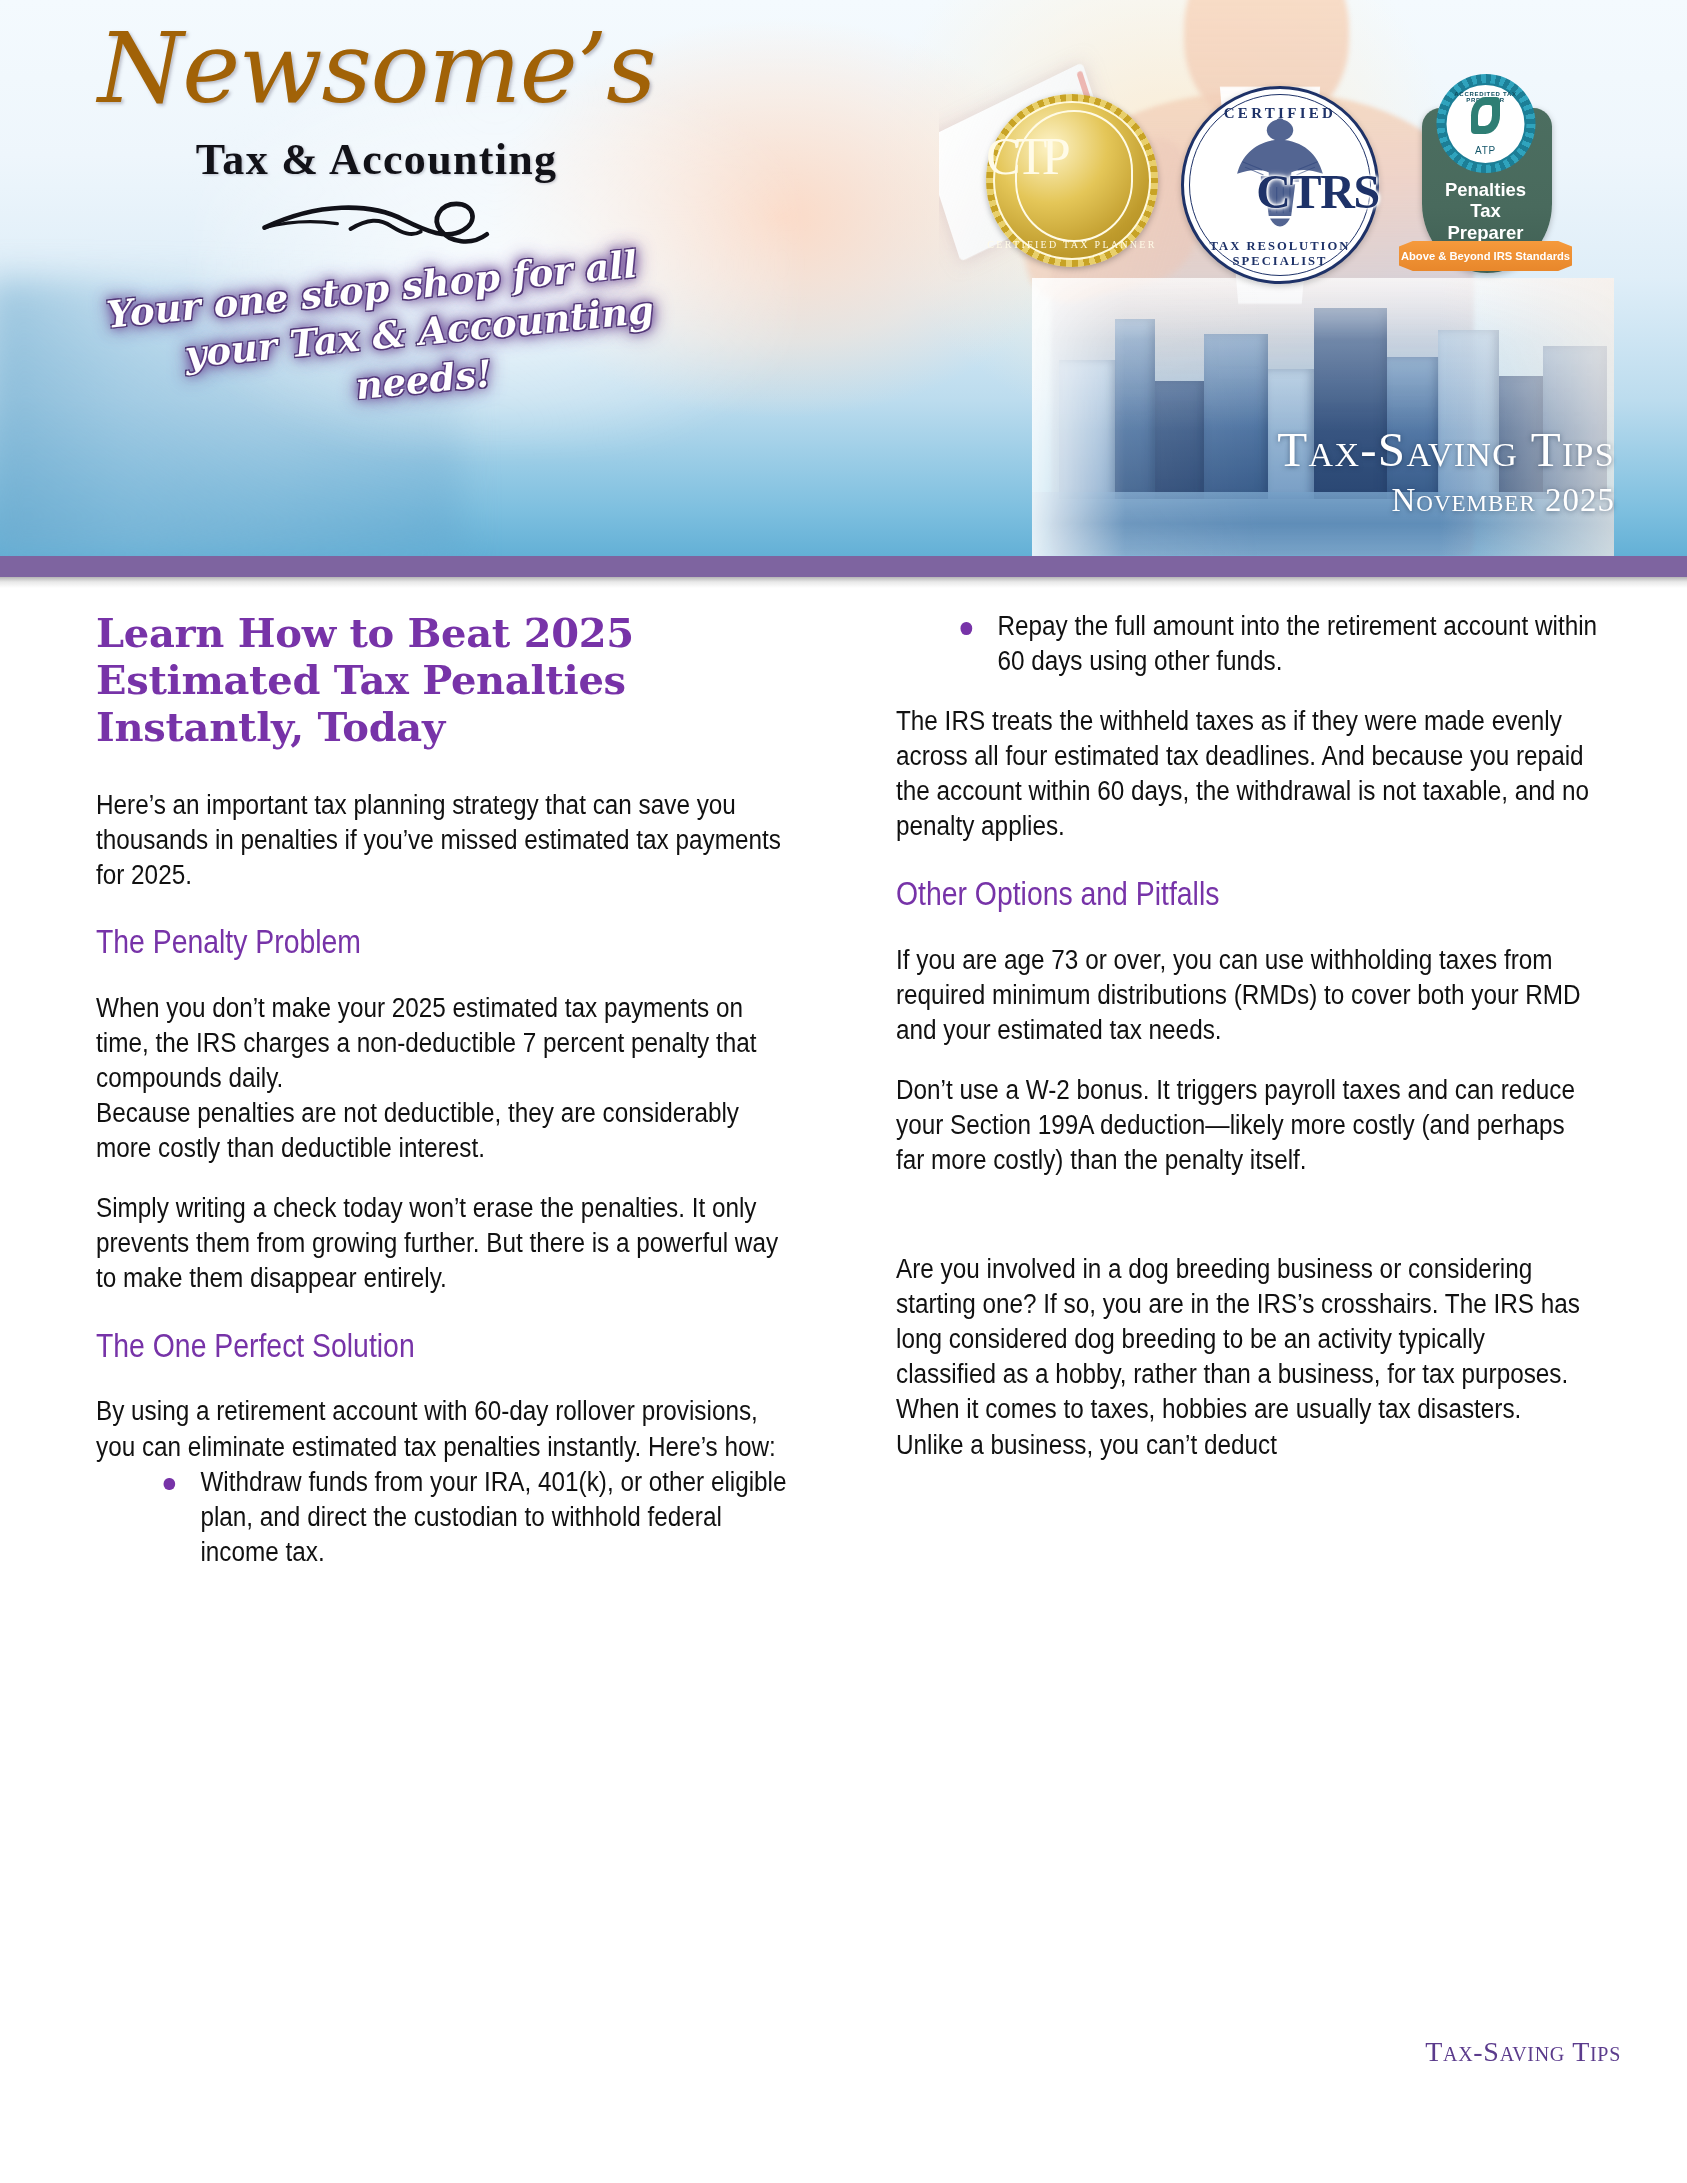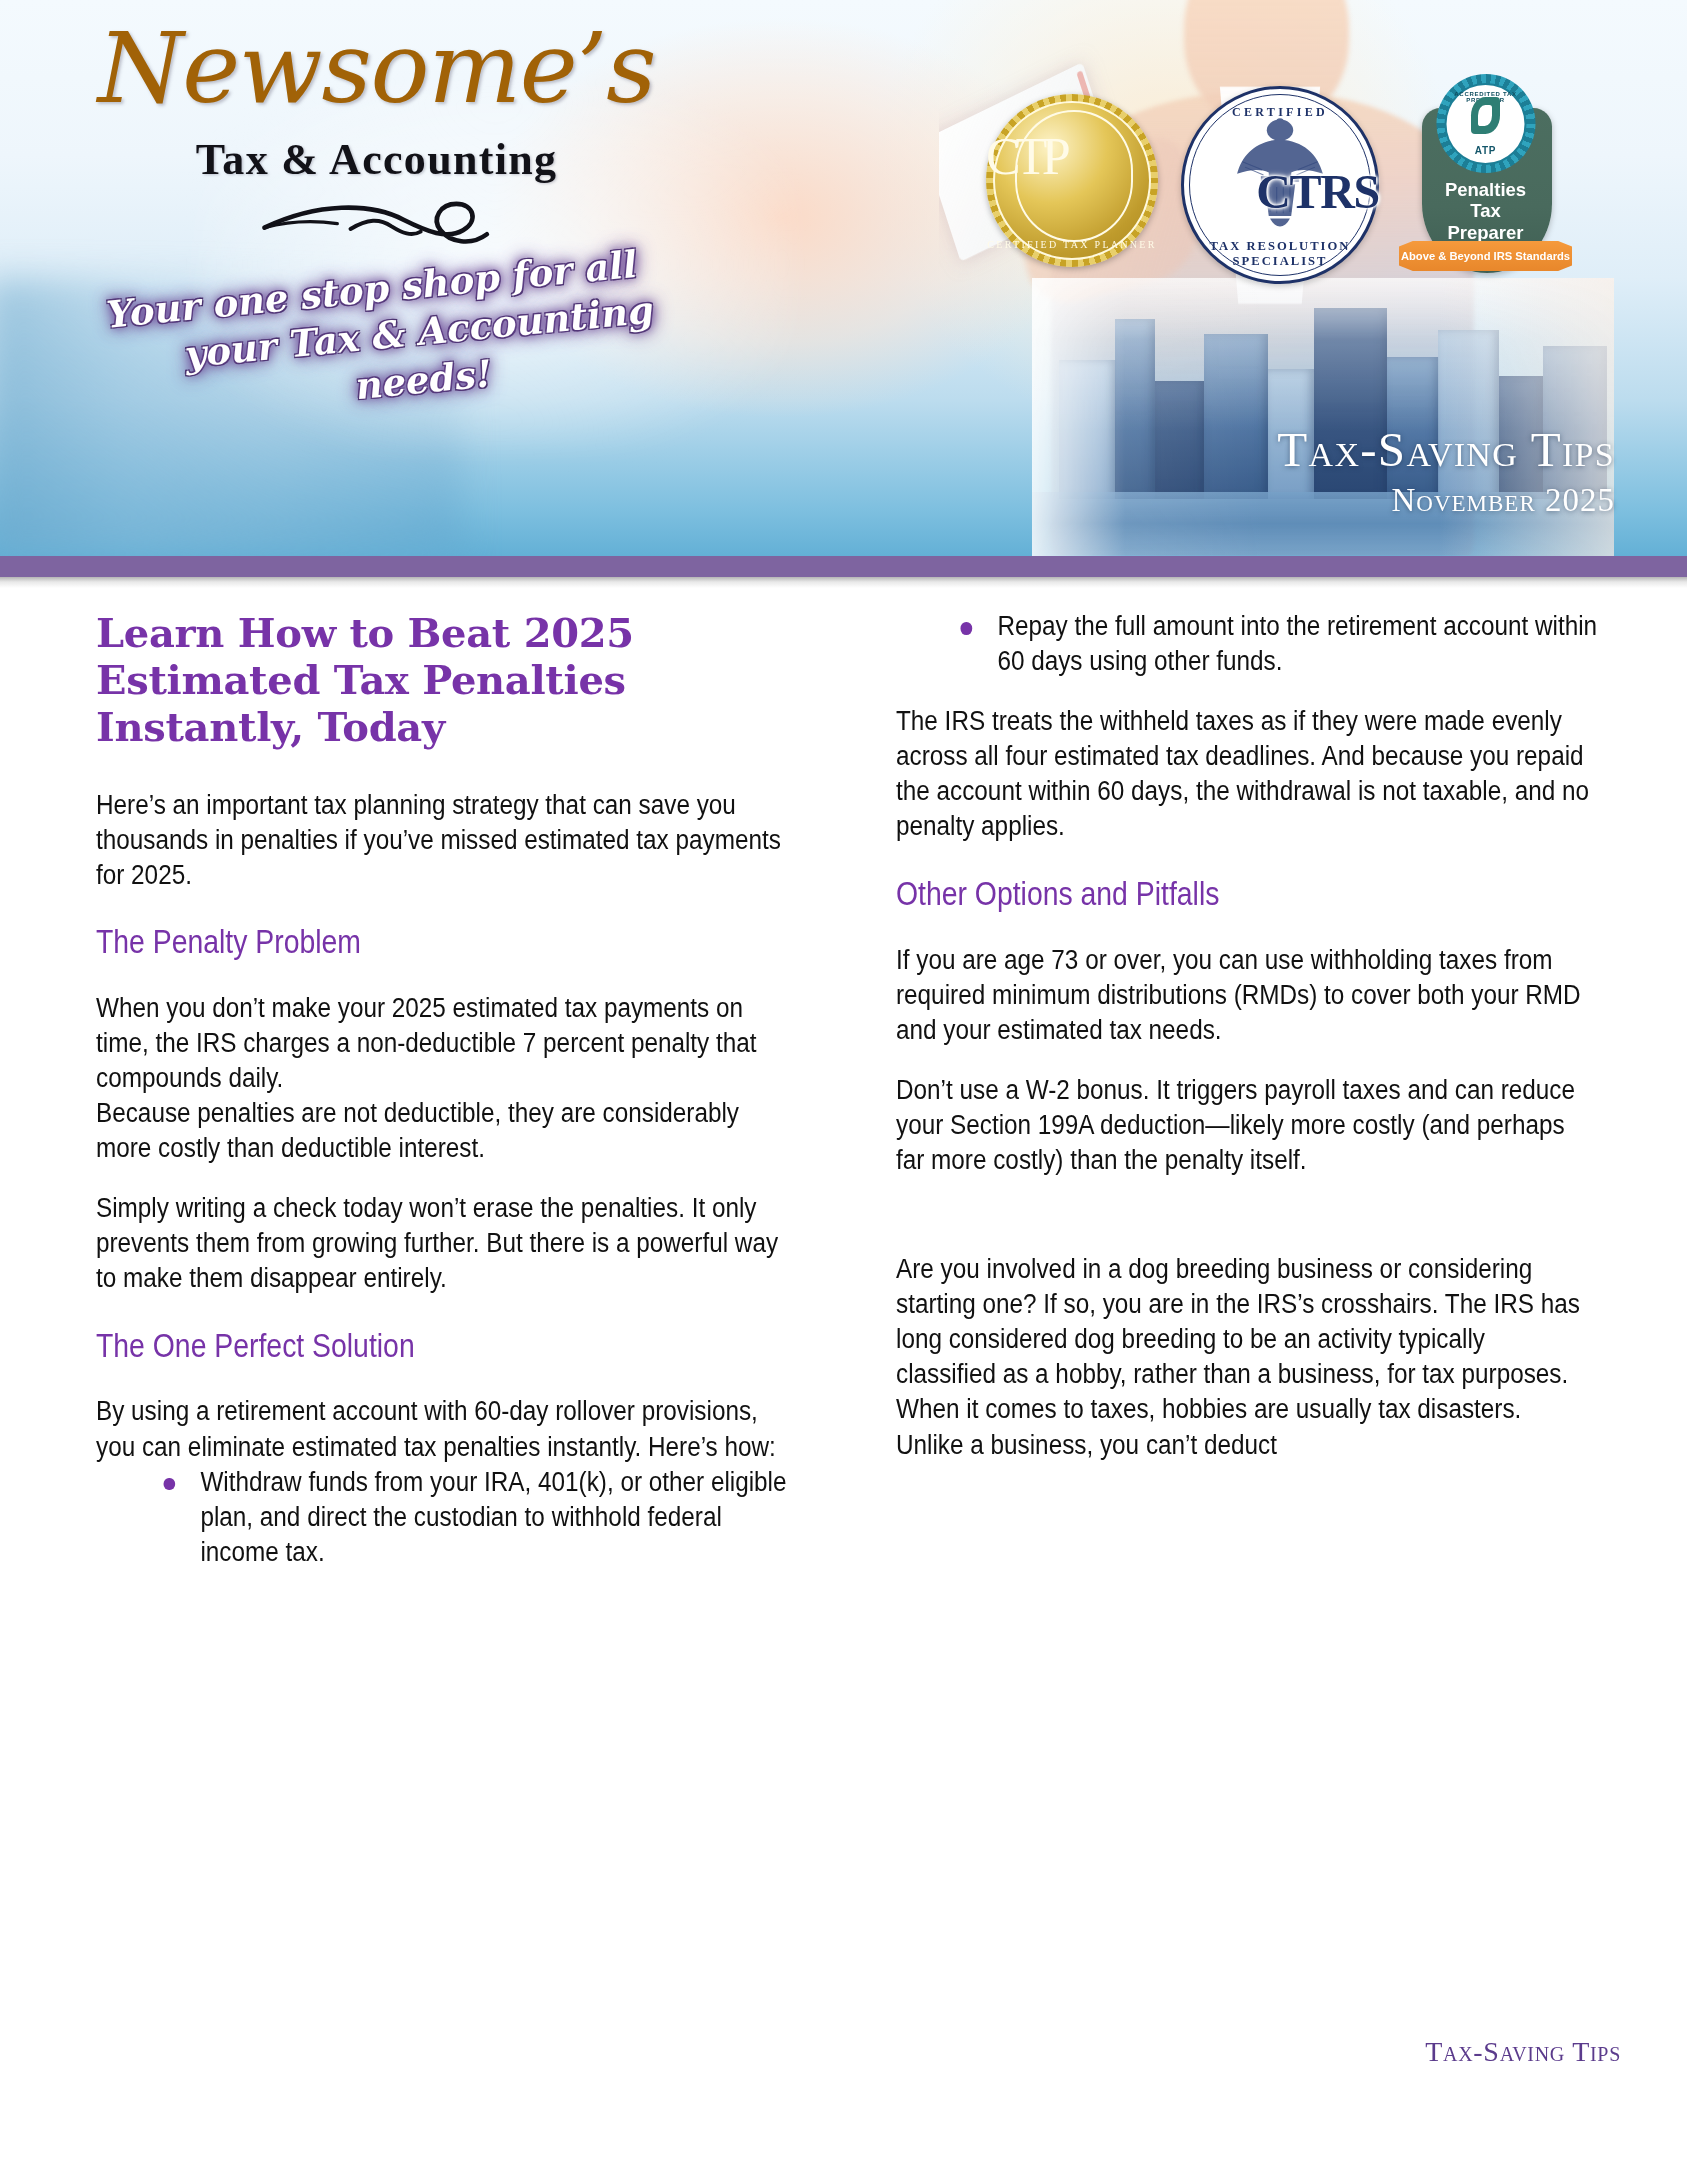--- a/index.html
+++ b/index.html
@@ -240,21 +240,21 @@
     font-size: 48px;
     color: #1e3268;
     letter-spacing: -1.3px;
     text-shadow: 0 0 4px #fff, 0 0 6.6px #fff, 1.3px 0 2.6px #fff, -1.3px 0 2.6px #fff;
   }
   .ctrs-arc-top, .ctrs-arc-bot {
     position: absolute; left: 0; right: 0;
     text-align: center;
     font-family: "Liberation Serif", serif;
     font-weight: bold;
-    font-size: 12px;
+    font-size: 15px;
     letter-spacing: 3.3px;
     color: #1e3268;
   }
   .ctrs-arc-top { top: 18.5px; }
   .ctrs-arc-bot { bottom: 14.6px; font-size: 12.6px; letter-spacing: 2px; }
 
   
   .badge-atp { left: 417px; top: -12px; width: 165px; height: 218px; }
   .atp-shield {
     position: absolute; left: 18.5px; top: 34px; width: 130px; height: 165px;
@@ -284,21 +284,21 @@
   .atp-leaf::after {
     content: "";
     position: absolute; left: 6.6px; top: 8px; width: 14.6px; height: 21px;
     background: #ffffff;
     border-radius: 50% 2.6px 50% 2.6px;
   }
   .atp-abbr {
     position: absolute; left: 0; right: 0; bottom: 6.6px;
     text-align: center;
     font-family: "Liberation Sans", sans-serif;
-    font-weight: bold; font-size: 10px;
+    font-weight: normal; font-size: 10px;
     color: #14566a;
     letter-spacing: 0.7px;
   }
   .atp-ring-text {
     position: absolute; left: 0; right: 0; top: 6.6px;
     text-align: center;
     font-family: "Liberation Sans", sans-serif;
     font-size: 6px; font-weight: bold;
     color: #0f4d5e; letter-spacing: 0.7px;
   }

